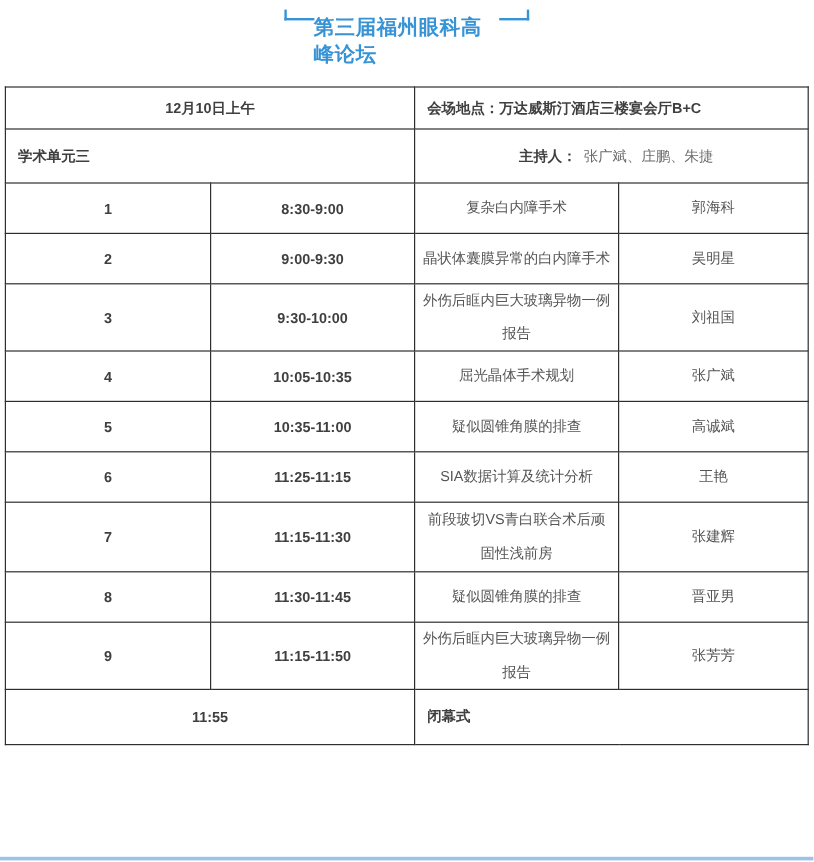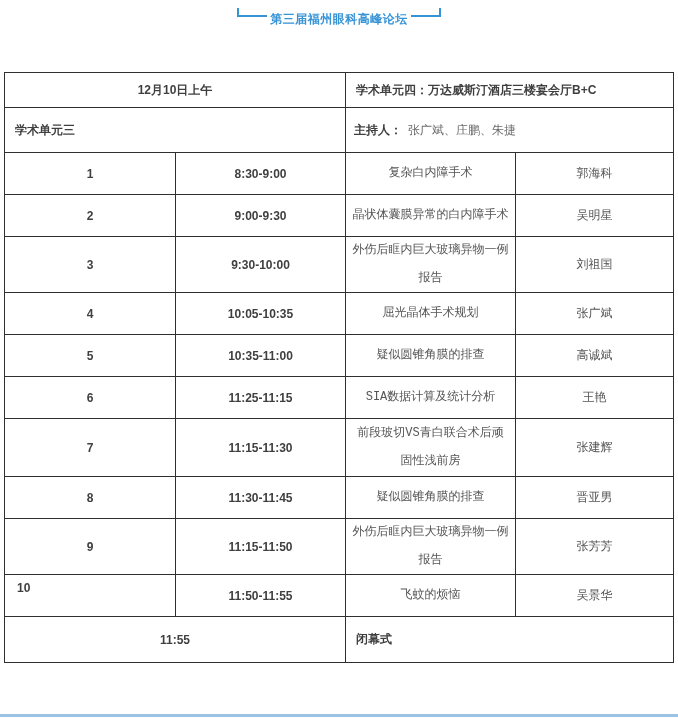--- a/index.html
+++ b/index.html
@@ -31,42 +31,42 @@
   }
   .hdr-sub{
     width:204px;margin:0 auto;
     display:flex;align-items:flex-start;justify-content:space-between;
     height:16px;
   }
   .conn{width:30px;height:9px;margin-top:0px;}
   .conn-l{border-left:2px solid var(--accent);border-bottom:2px solid var(--accent);}
   .conn-r{border-right:2px solid var(--accent);border-bottom:2px solid var(--accent);}
   .hdr-sub .t{
-    color:var(--accent);font-size:12px;font-weight:bold;
+    color:var(--accent);font-size:17px;font-weight:bold;
     padding-top:3px;letter-spacing:0.5px;
   }
   
   table{
     table-layout:fixed;border-collapse:collapse;
     width:669px;margin:48px auto 0 auto;
     position:relative;left:0px;
   }
   td{
     border:1px solid var(--border);
     font-size:12px;color:var(--mid);
     text-align:center;vertical-align:middle;
     overflow:hidden;
   }
   td.b{font-weight:bold;color:var(--dark);}
   td.left{text-align:left;padding-left:10px;}
-  .hosts-cell{text-align:left;padding-left:8px;}
+  .hosts-cell{text-align:center;padding-left:8px;}
   .hosts-cell .lbl{font-weight:bold;color:var(--dark);}
   .hosts-cell .names{color:var(--light);padding-left:6px;}
   td.num, td.time{font-weight:bold;color:var(--dark);}
-  td.topic{line-height:2.3;padding:0 6px;font-family:Liberation Mono, monospace;}
+  td.topic{line-height:2.3;padding:0 6px;}
   td.num-top{
     vertical-align:top;text-align:left;
     padding:6px 0 0 12px;font-weight:bold;color:var(--dark);
   }
   
   .bottom-line{
     position:absolute;left:0;bottom:1px;
     width:678px;height:3px;background:var(--line);
   }
 </style>
@@ -84,21 +84,21 @@
 <table>
   <colgroup>
     <col style="width:171px">
       <col style="width:170px">
       <col style="width:170px">
       <col style="width:158px">
   </colgroup>
   <tbody>
     <tr style="height:35px">
       <td colspan="2" class="b">12月10日上午</td>
-      <td colspan="2" class="b left">学术单元四：万达威斯汀酒店三楼宴会厅B+C</td>
+      <td colspan="2" class="b left">会场地点：万达威斯汀酒店三楼宴会厅B+C</td>
     </tr>
     <tr style="height:45px">
       <td colspan="2" class="b left">学术单元三</td>
       <td colspan="2" class="hosts-cell">
         <span class="lbl">主持人：</span><span class="names">张广斌、庄鹏、朱捷</span>
       </td>
     </tr>
 
     <tr style="height:42px">
       <td class="num">1</td>
@@ -149,26 +149,20 @@
       <td class="time">11:30-11:45</td>
       <td class="topic">疑似圆锥角膜的排查</td>
       <td>晋亚男</td>
     </tr>
     <tr style="height:36px">
       <td class="num">9</td>
       <td class="time">11:15-11:50</td>
       <td class="topic">外伤后眶内巨大玻璃异物一例报告</td>
       <td>张芳芳</td>
     </tr>
-    <tr style="height:42px">
-      <td class="num-top">10</td>
-      <td class="time">11:50-11:55</td>
-      <td class="topic">飞蚊的烦恼</td>
-      <td>吴景华</td>
-    </tr>
 
     <tr style="height:46px">
       <td colspan="2" class="b">11:55</td>
       <td colspan="2" class="b left">闭幕式</td>
     </tr>
   </tbody>
 </table>
 
 <div class="bottom-line"></div>
 

